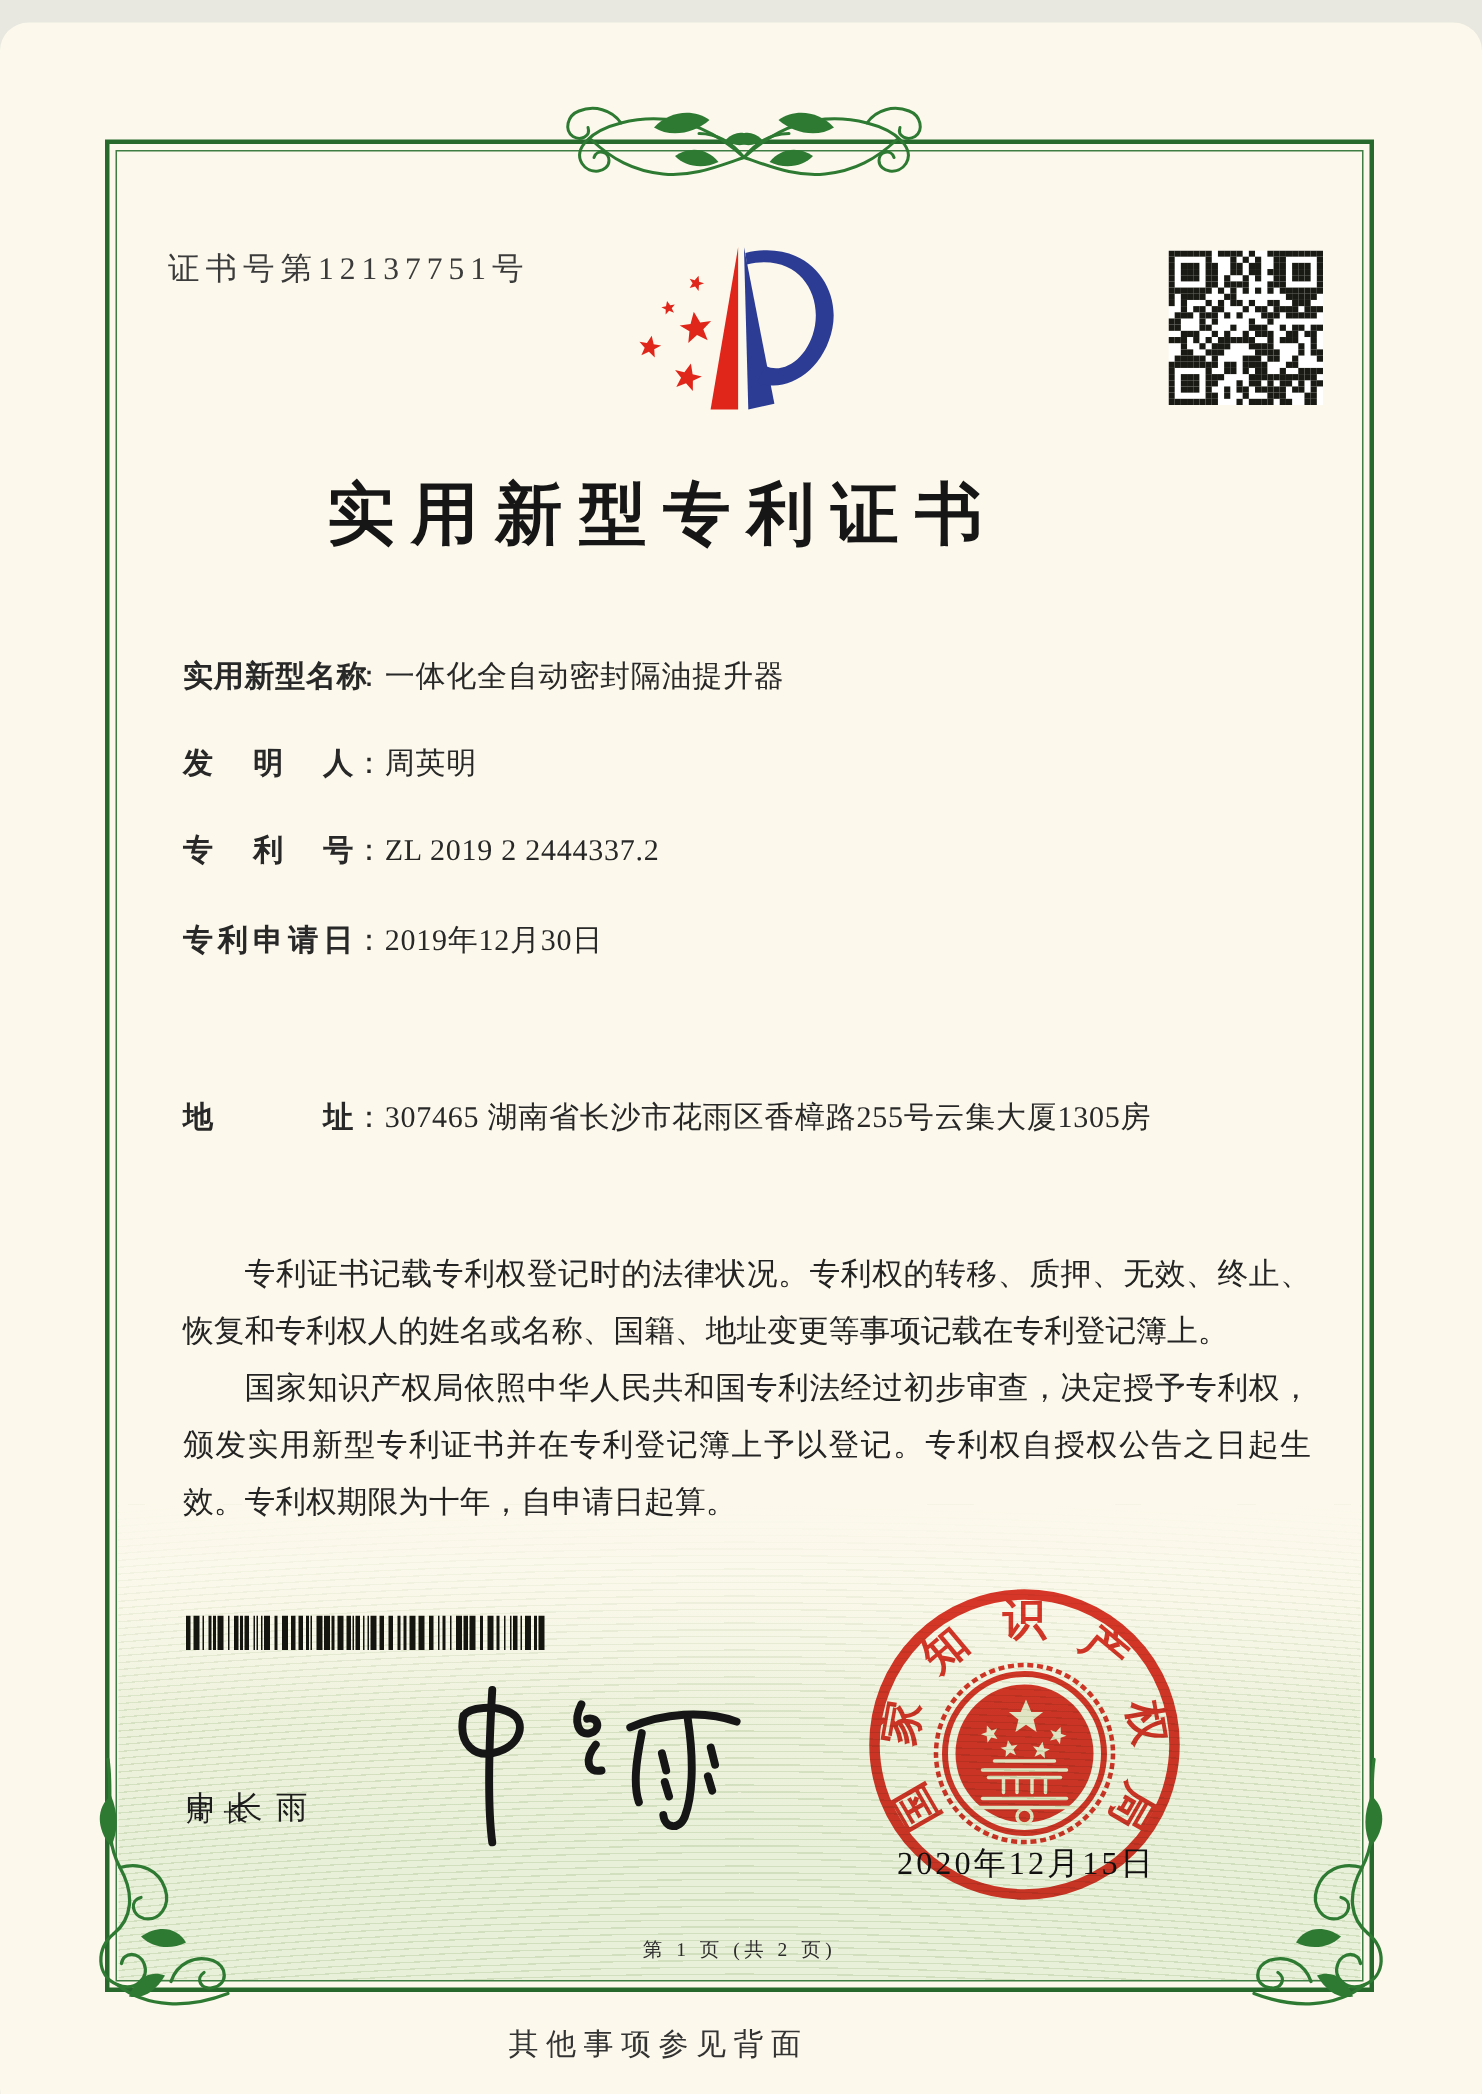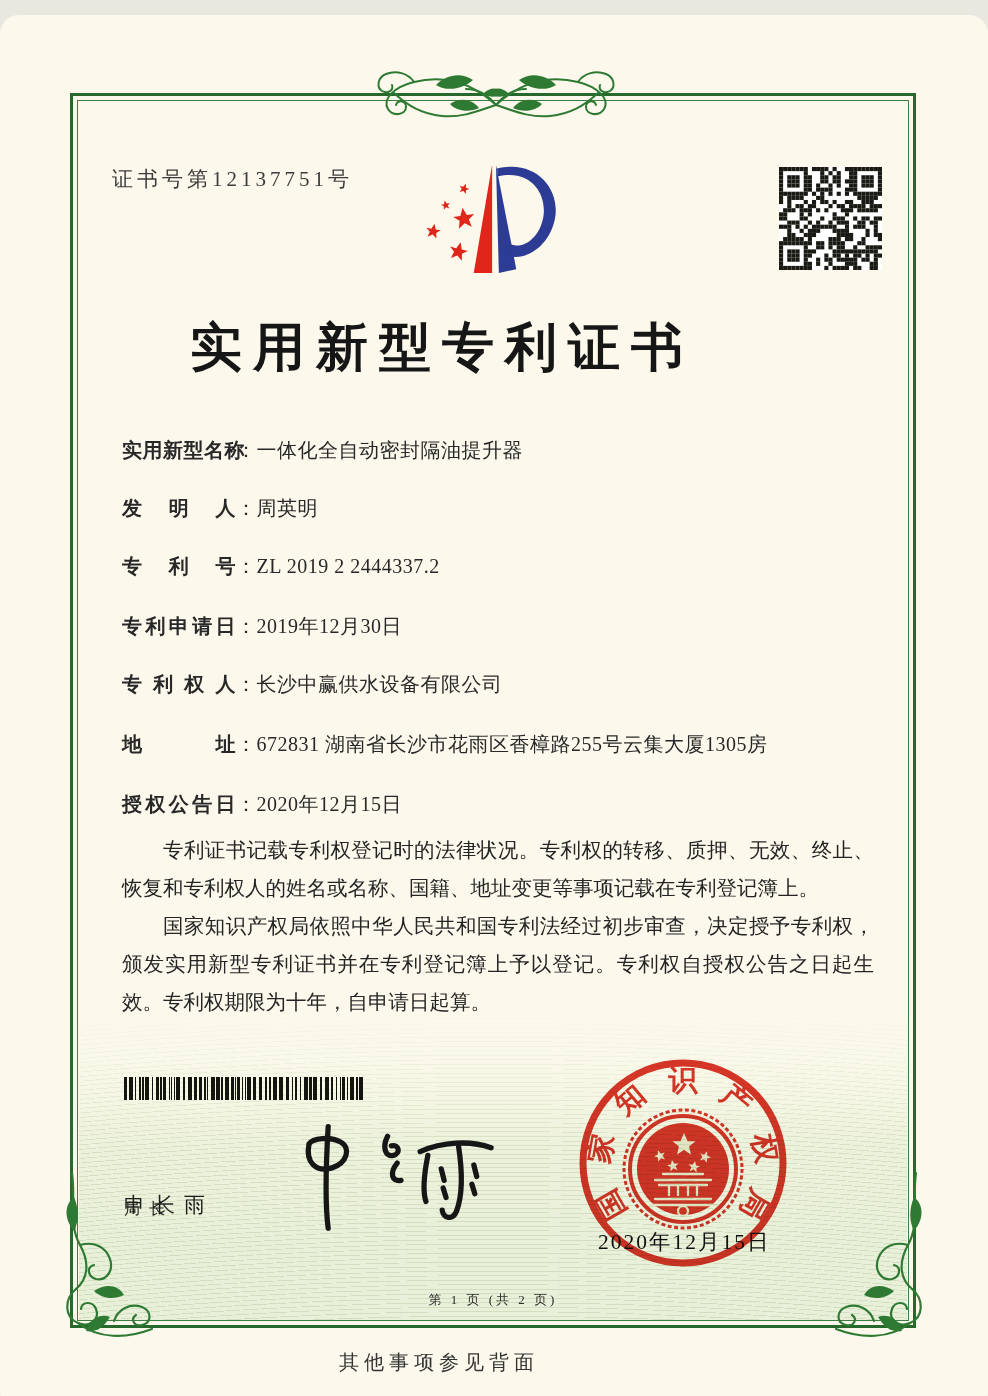--- a/index.html
+++ b/index.html
@@ -20,21 +20,21 @@
       repeating-radial-gradient(1600px 900px at 414px 1650px,
         rgba(118,155,84,.20) 0 1.5px, rgba(118,155,84,0) 1.5px 8px),
       linear-gradient(to bottom, rgba(233,240,216,0) 0, rgba(233,240,216,.8) 130px, #e9f0d9 230px);
   }
   .band::after{content:"";position:absolute;inset:0;
     background:linear-gradient(to bottom,#fcf9ec 0,rgba(252,249,236,0) 150px);}
   .cert-no{position:absolute;left:112px;top:150px;font-size:21px;letter-spacing:4px;color:#3b3b3b;}
   .logo{position:absolute;left:400px;top:142px;}
   .qr{position:absolute;left:779px;top:152px;}
   .title{position:absolute;left:70px;top:298px;width:744px;text-align:center;
-    font-size:52px;font-weight:bold;letter-spacing:11px;color:#161616;white-space:nowrap;}
+    font-size:45px;font-weight:bold;letter-spacing:11px;color:#161616;white-space:nowrap;}
   .row{position:absolute;left:122px;font-size:20px;letter-spacing:.5px;white-space:nowrap;color:#282828;}
   .row .lab{display:inline-block;width:114px;text-align:justify;text-align-last:justify;font-weight:bold;}
   .row.r1{top:422px}.row.r2{top:480px}.row.r3{top:538px}.row.r4{top:598px}
   .row.r5{top:656px}.row.r6{top:716px}.row.r7{top:776px}
   .row.r7b{left:480px;top:776px}
   .body-text{position:absolute;left:122px;top:816px;width:752px;
     font-size:20.5px;line-height:38px;text-align:justify;color:#242424;}
   .body-text p{margin:0;text-indent:2em;}
   .barcode{position:absolute;left:124px;top:1062px;z-index:2;}
   .sig-title{position:absolute;left:124px;top:1184px;z-index:2;
@@ -480,23 +480,21 @@
       <rect x="90.64" y="98.88" width="4.12" height="4.12" fill="#1a1a14"></rect>
       <rect x="94.76" y="98.88" width="4.12" height="4.12" fill="#1a1a14"></rect>
     </svg>
 
   <div class="title">实用新型专利证书</div>
 
   <div class="row r1"><span class="lab">实用新型名称</span>：<span>一体化全自动密封隔油提升器</span></div>
   <div class="row r2"><span class="lab">发明人</span>：<span>周英明</span></div>
   <div class="row r3"><span class="lab">专利号</span>：<span>ZL 2019 2 2444337.2</span></div>
   <div class="row r4"><span class="lab">专利申请日</span>：<span>2019年12月30日</span></div>
-  <div class="row r5"><span class="lab">专利权人</span>：<span>长沙中赢供水设备有限公司</span></div>
-  <div class="row r6"><span class="lab">地址</span>：<span>672831 湖南省长沙市花雨区香樟路255号云集大厦1305房</span></div>
-  <div class="row r7"><span class="lab">授权公告日</span>：<span>2020年12月15日</span></div>
+  <div class="row r6"><span class="lab">地址</span>：<span>307465 湖南省长沙市花雨区香樟路255号云集大厦1305房</span></div>
 
   <div class="body-text">
     <p>专利证书记载专利权登记时的法律状况。专利权的转移、质押、无效、终止、恢复和专利权人的姓名或名称、国籍、地址变更等事项记载在专利登记簿上。</p>
     <p>国家知识产权局依照中华人民共和国专利法经过初步审查，决定授予专利权，颁发实用新型专利证书并在专利登记簿上予以登记。专利权自授权公告之日起生效。专利权期限为十年，自申请日起算。</p>
   </div>
 
   <svg class="barcode" id="barcode" width="242" height="23" viewBox="0 0 242 23">
       <rect x="0" y="0" width="3" height="23" fill="#15150f"></rect>
       <rect x="5" y="0" width="4" height="23" fill="#15150f"></rect>
       <rect x="11" y="0" width="1" height="23" fill="#15150f"></rect>

